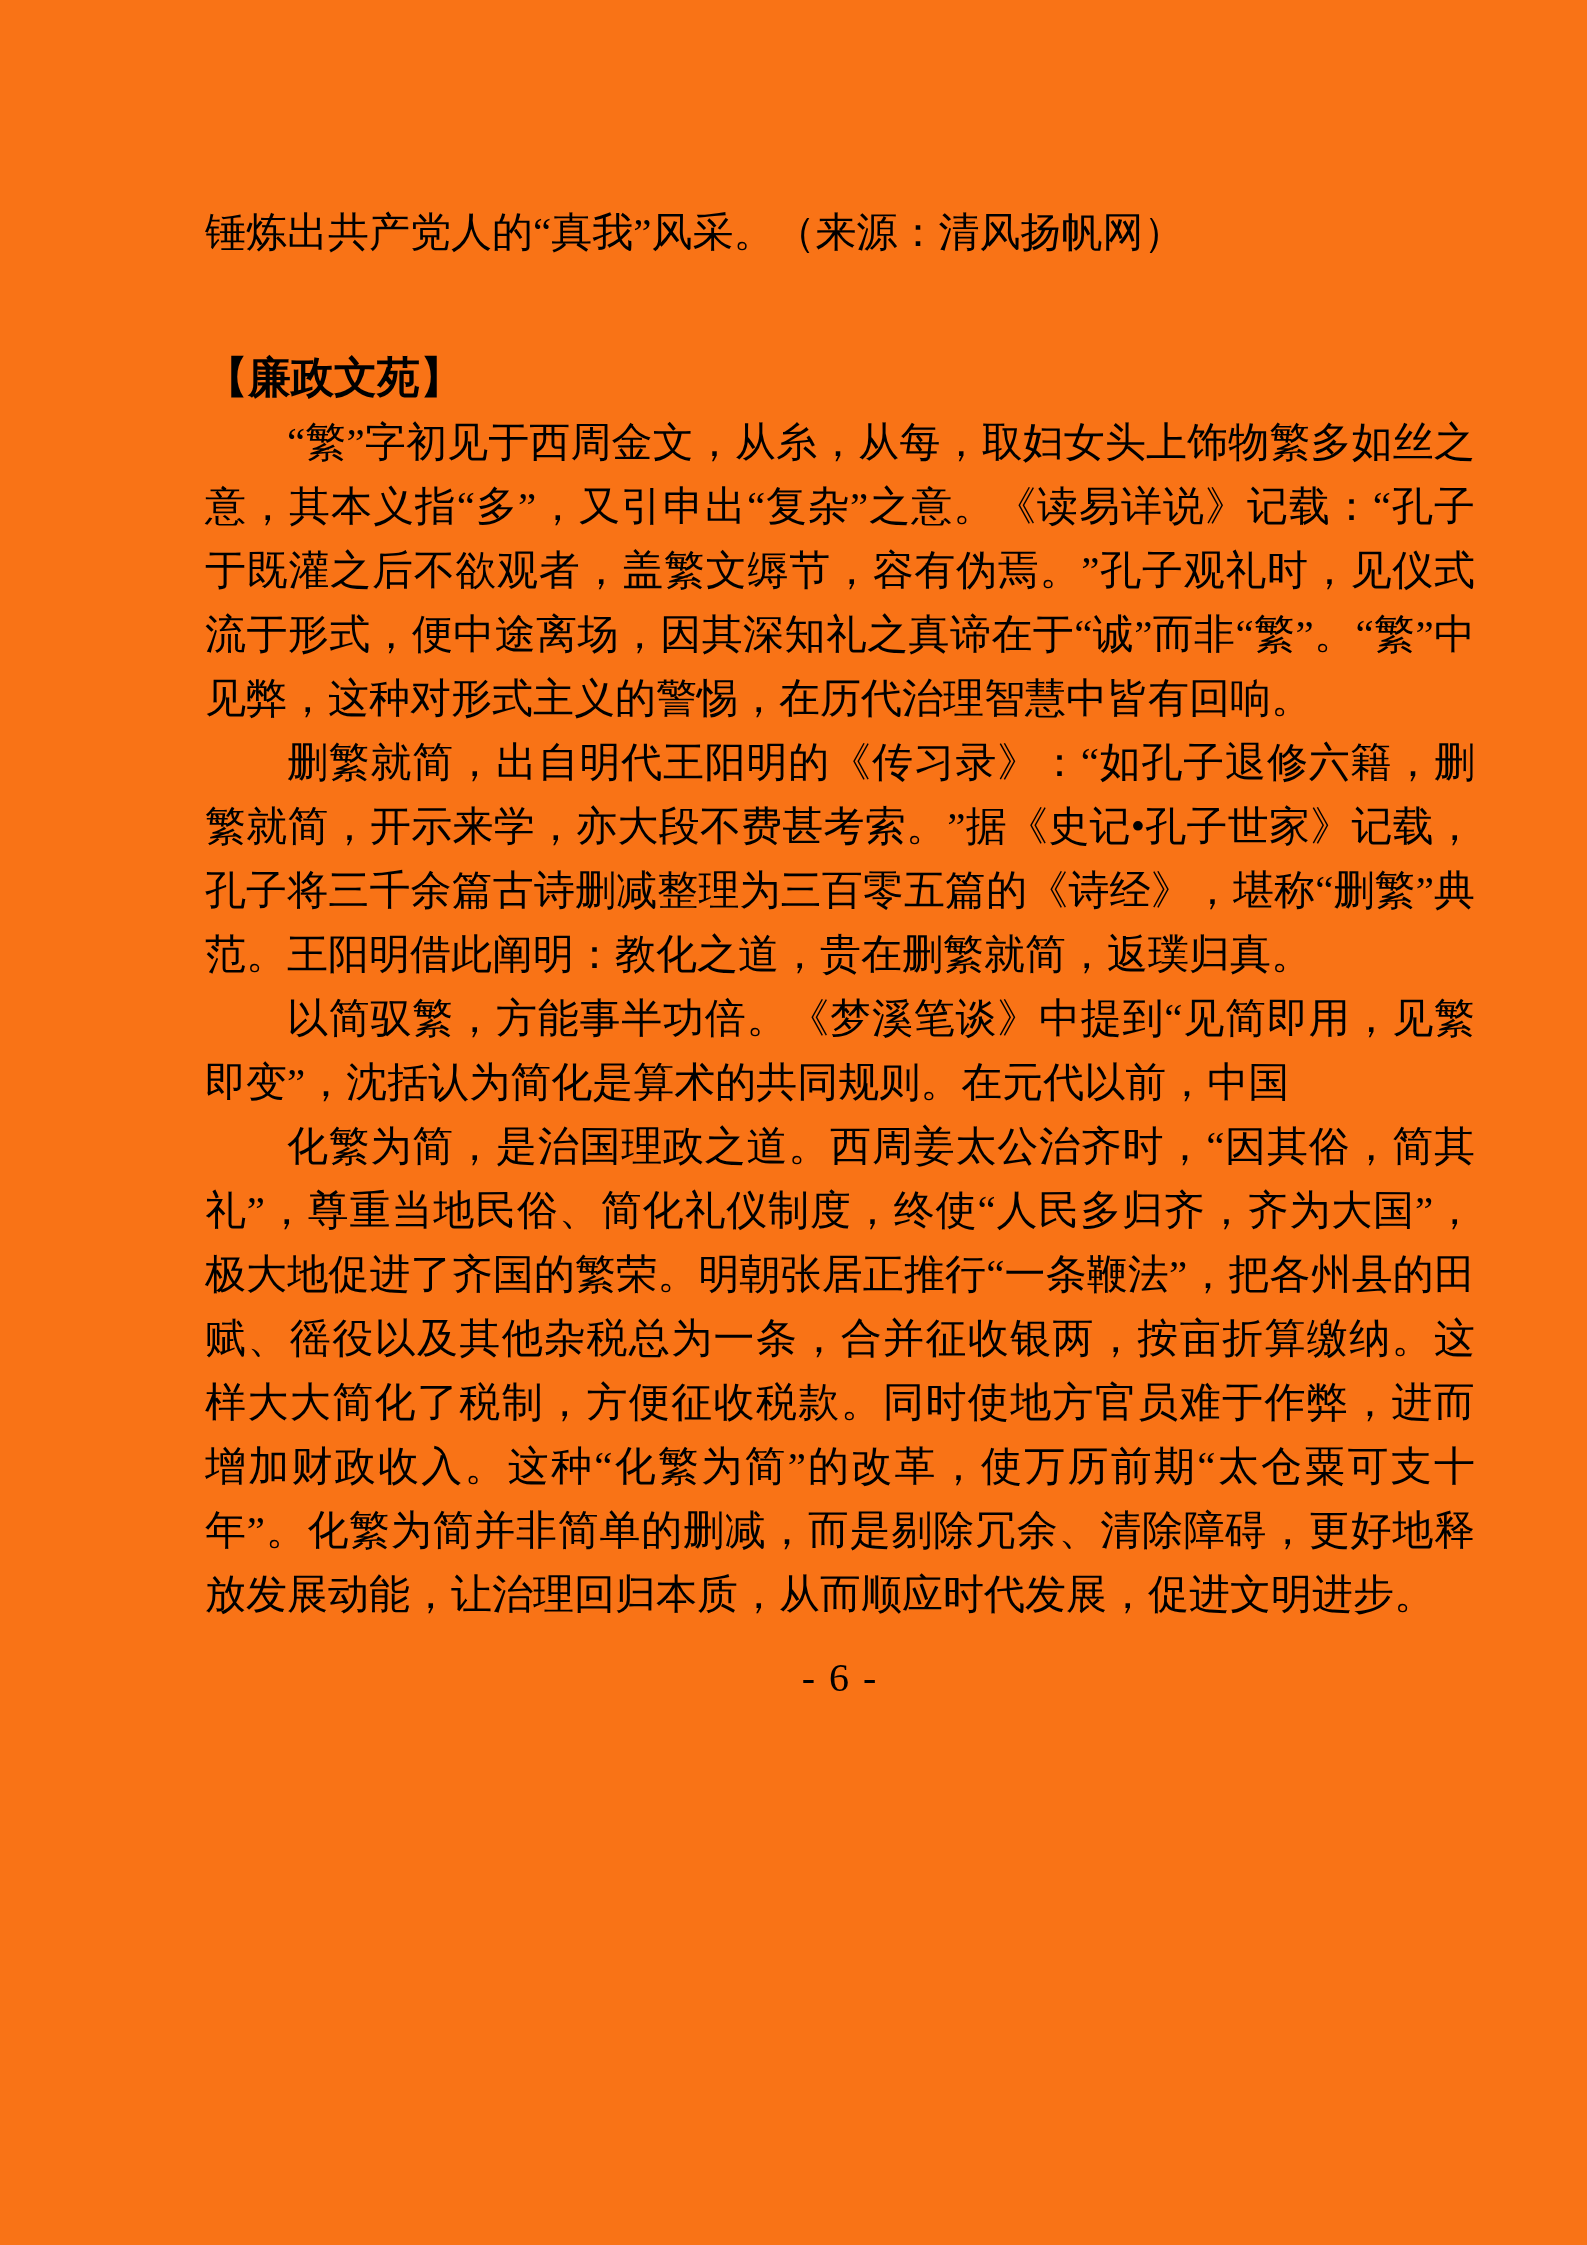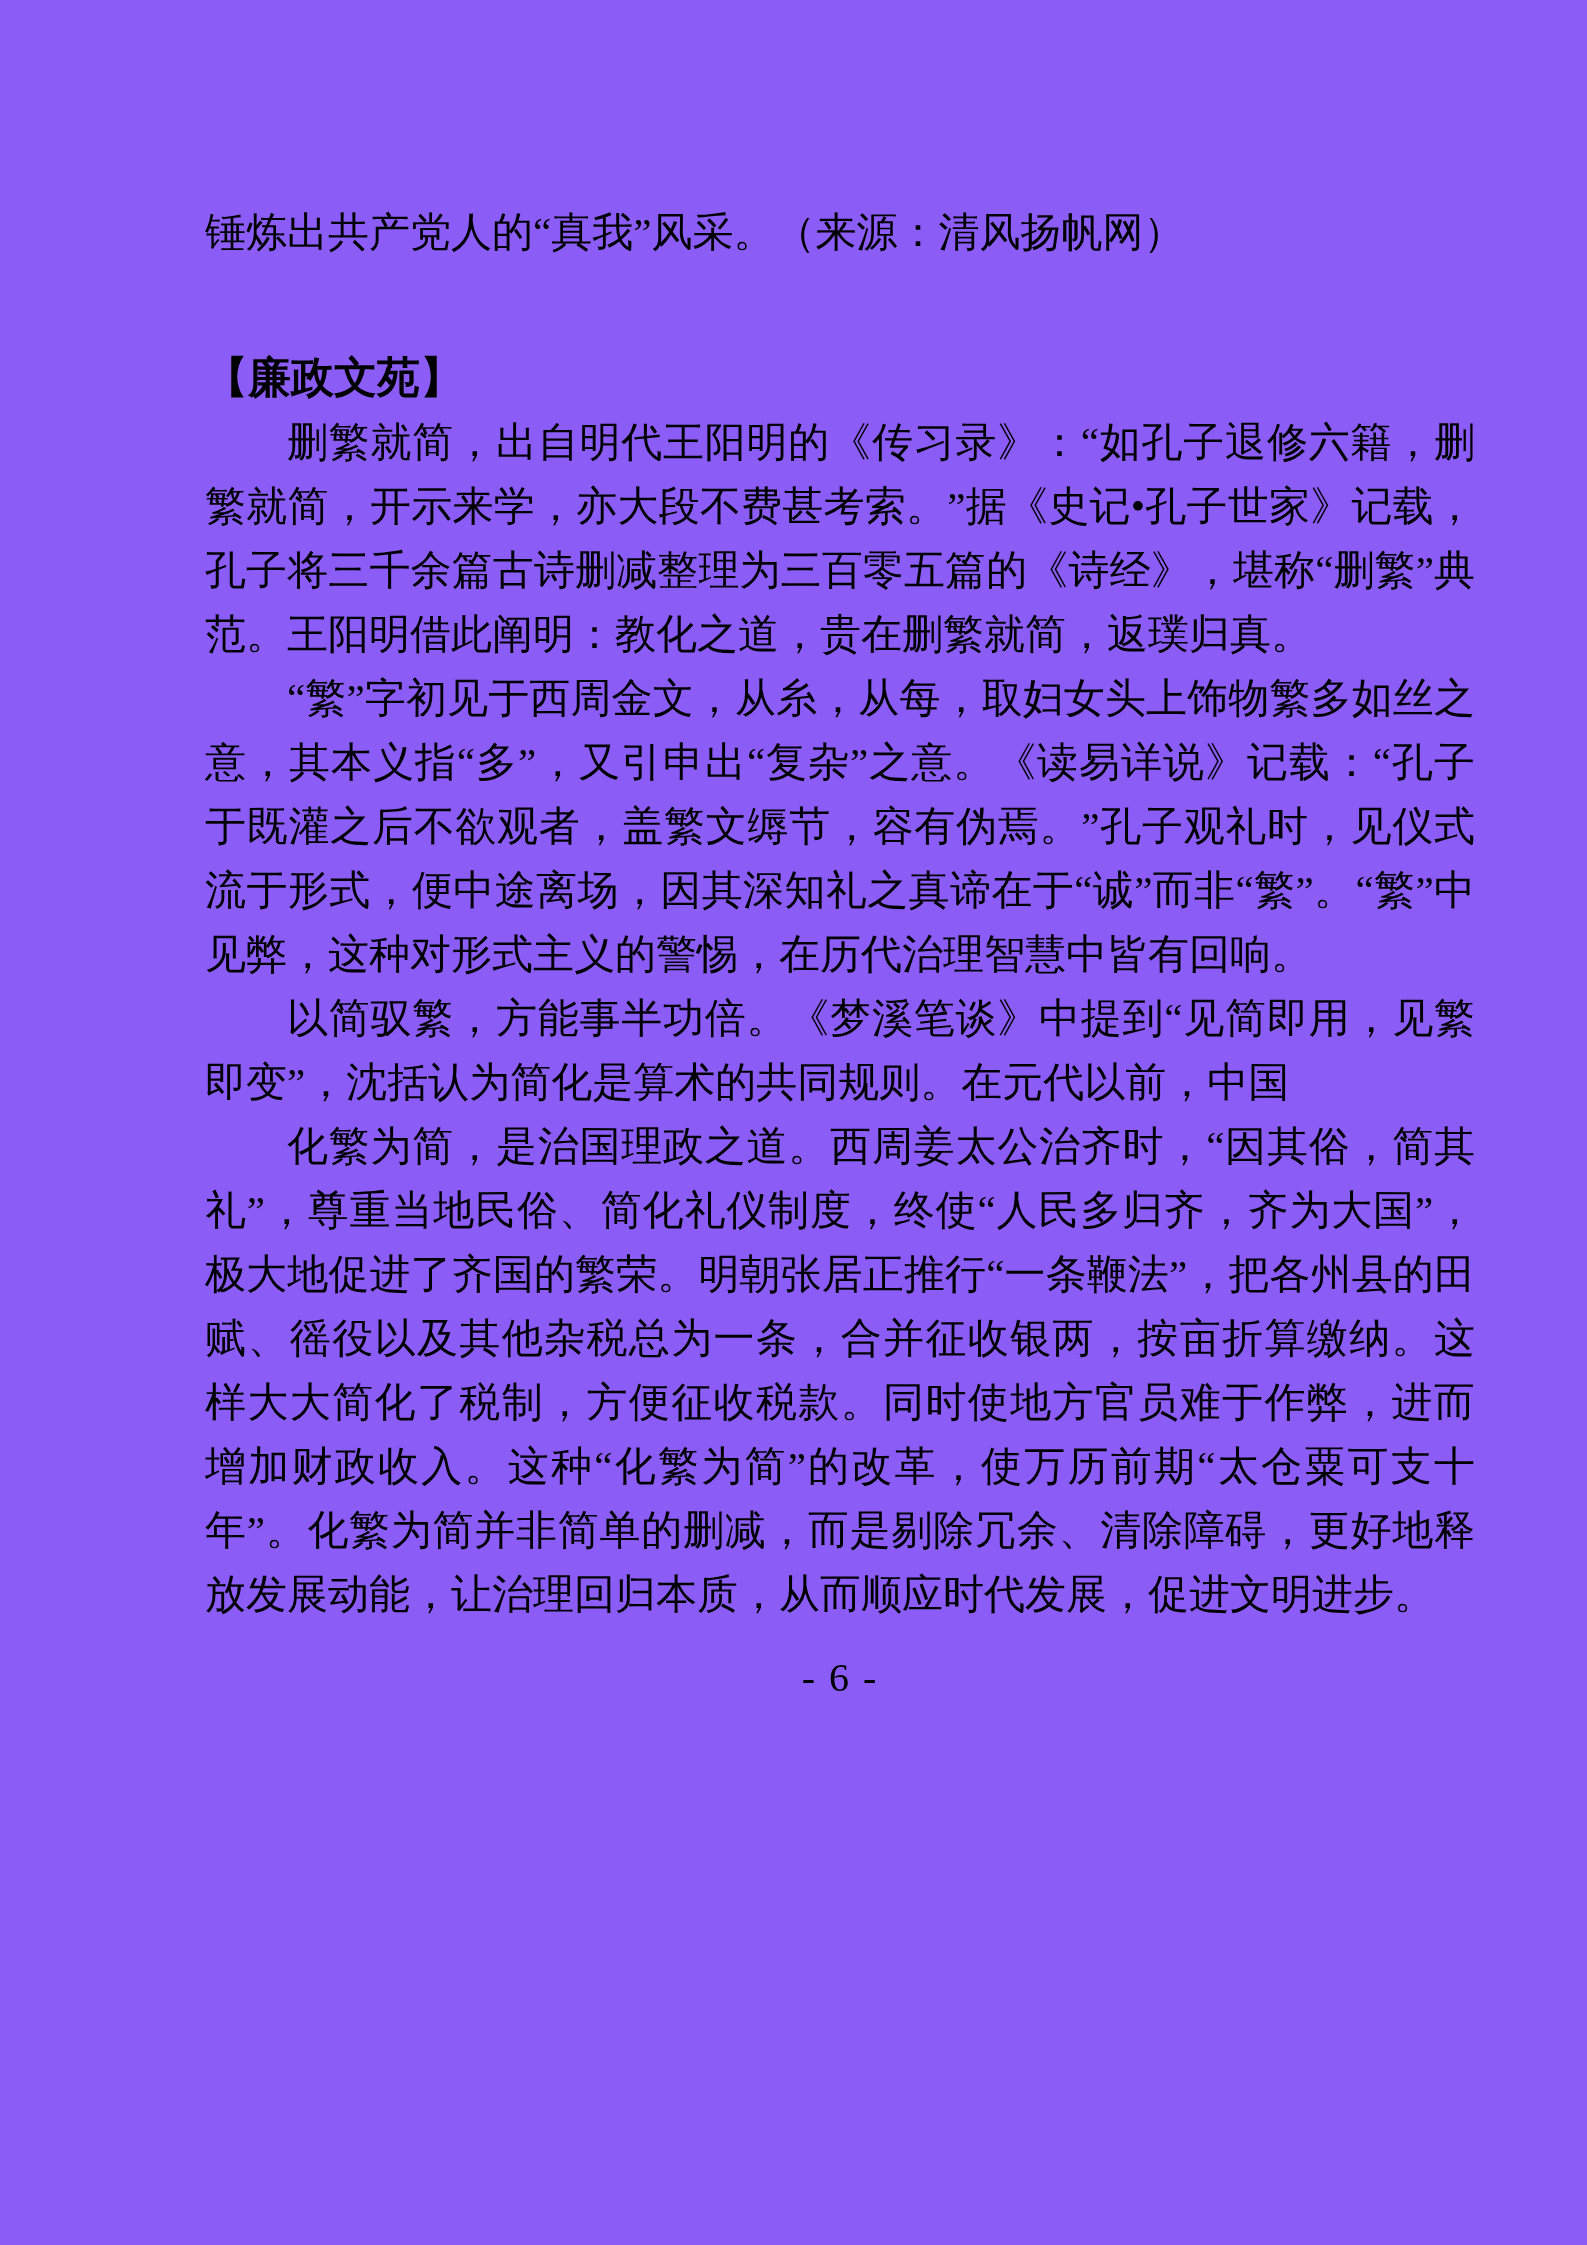--- a/index.html
+++ b/index.html
@@ -12,21 +12,21 @@
     background: #ffffff;
     color: #000000;
     font-family: "Liberation Serif", "DejaVu Serif", serif;
     overflow: hidden;
   }
   .page {
     box-sizing: border-box;
     width: 1587px;
     height: 2245px;
     padding: 200px 112px 0 205px;
-    background: #8b5cf6;
+    background: #f97316;
   }
   .cont-line {
     margin: 0;
     font-size: 41px;
     line-height: 64px;
     text-align: justify;
     text-justify: inter-character;
     white-space: normal;
   }
   .section-label {
@@ -63,23 +63,23 @@
 </head>
 <body>
 
 <div class="page">
 
   <p class="cont-line">锤炼出共产党人的“真我”风采。（来源：清风扬帆网）</p>
 
   <h2 class="section-label">【廉政文苑】</h2>
 
 
+  <p class="body-para">“繁”字初见于西周金文，从糸，从每，取妇女头上饰物繁多如丝之意，其本义指“多”，又引申出“复杂”之意。《读易详说》记载：“孔子于既灌之后不欲观者，盖繁文缛节，容有伪焉。”孔子观礼时，见仪式流于形式，便中途离场，因其深知礼之真谛在于“诚”而非“繁”。“繁”中见弊，这种对形式主义的警惕，在历代治理智慧中皆有回响。</p>
+
   <p class="body-para">删繁就简，出自明代王阳明的《传习录》：“如孔子退修六籍，删繁就简，开示来学，亦大段不费甚考索。”据《史记•孔子世家》记载，孔子将三千余篇古诗删减整理为三百零五篇的《诗经》，堪称“删繁”典范。王阳明借此阐明：教化之道，贵在删繁就简，返璞归真。</p>
-
-  <p class="body-para">“繁”字初见于西周金文，从糸，从每，取妇女头上饰物繁多如丝之意，其本义指“多”，又引申出“复杂”之意。《读易详说》记载：“孔子于既灌之后不欲观者，盖繁文缛节，容有伪焉。”孔子观礼时，见仪式流于形式，便中途离场，因其深知礼之真谛在于“诚”而非“繁”。“繁”中见弊，这种对形式主义的警惕，在历代治理智慧中皆有回响。</p>
 
   <p class="body-para">以简驭繁，方能事半功倍。《梦溪笔谈》中提到“见简即用，见繁即变”，沈括认为简化是算术的共同规则。在元代以前，中国</p>
 
   <p class="body-para">化繁为简，是治国理政之道。西周姜太公治齐时，“因其俗，简其礼”，尊重当地民俗、简化礼仪制度，终使“人民多归齐，齐为大国”，极大地促进了齐国的繁荣。明朝张居正推行“一条鞭法”，把各州县的田赋、徭役以及其他杂税总为一条，合并征收银两，按亩折算缴纳。这样大大简化了税制，方便征收税款。同时使地方官员难于作弊，进而增加财政收入。这种“化繁为简”的改革，使万历前期“太仓粟可支十年”。化繁为简并非简单的删减，而是剔除冗余、清除障碍，更好地释放发展动能，让治理回归本质，从而顺应时代发展，促进文明进步。</p>
 
   <div class="page-footer">
     <span class="page-number">- 6 -</span>
   </div>
 
 </div>

